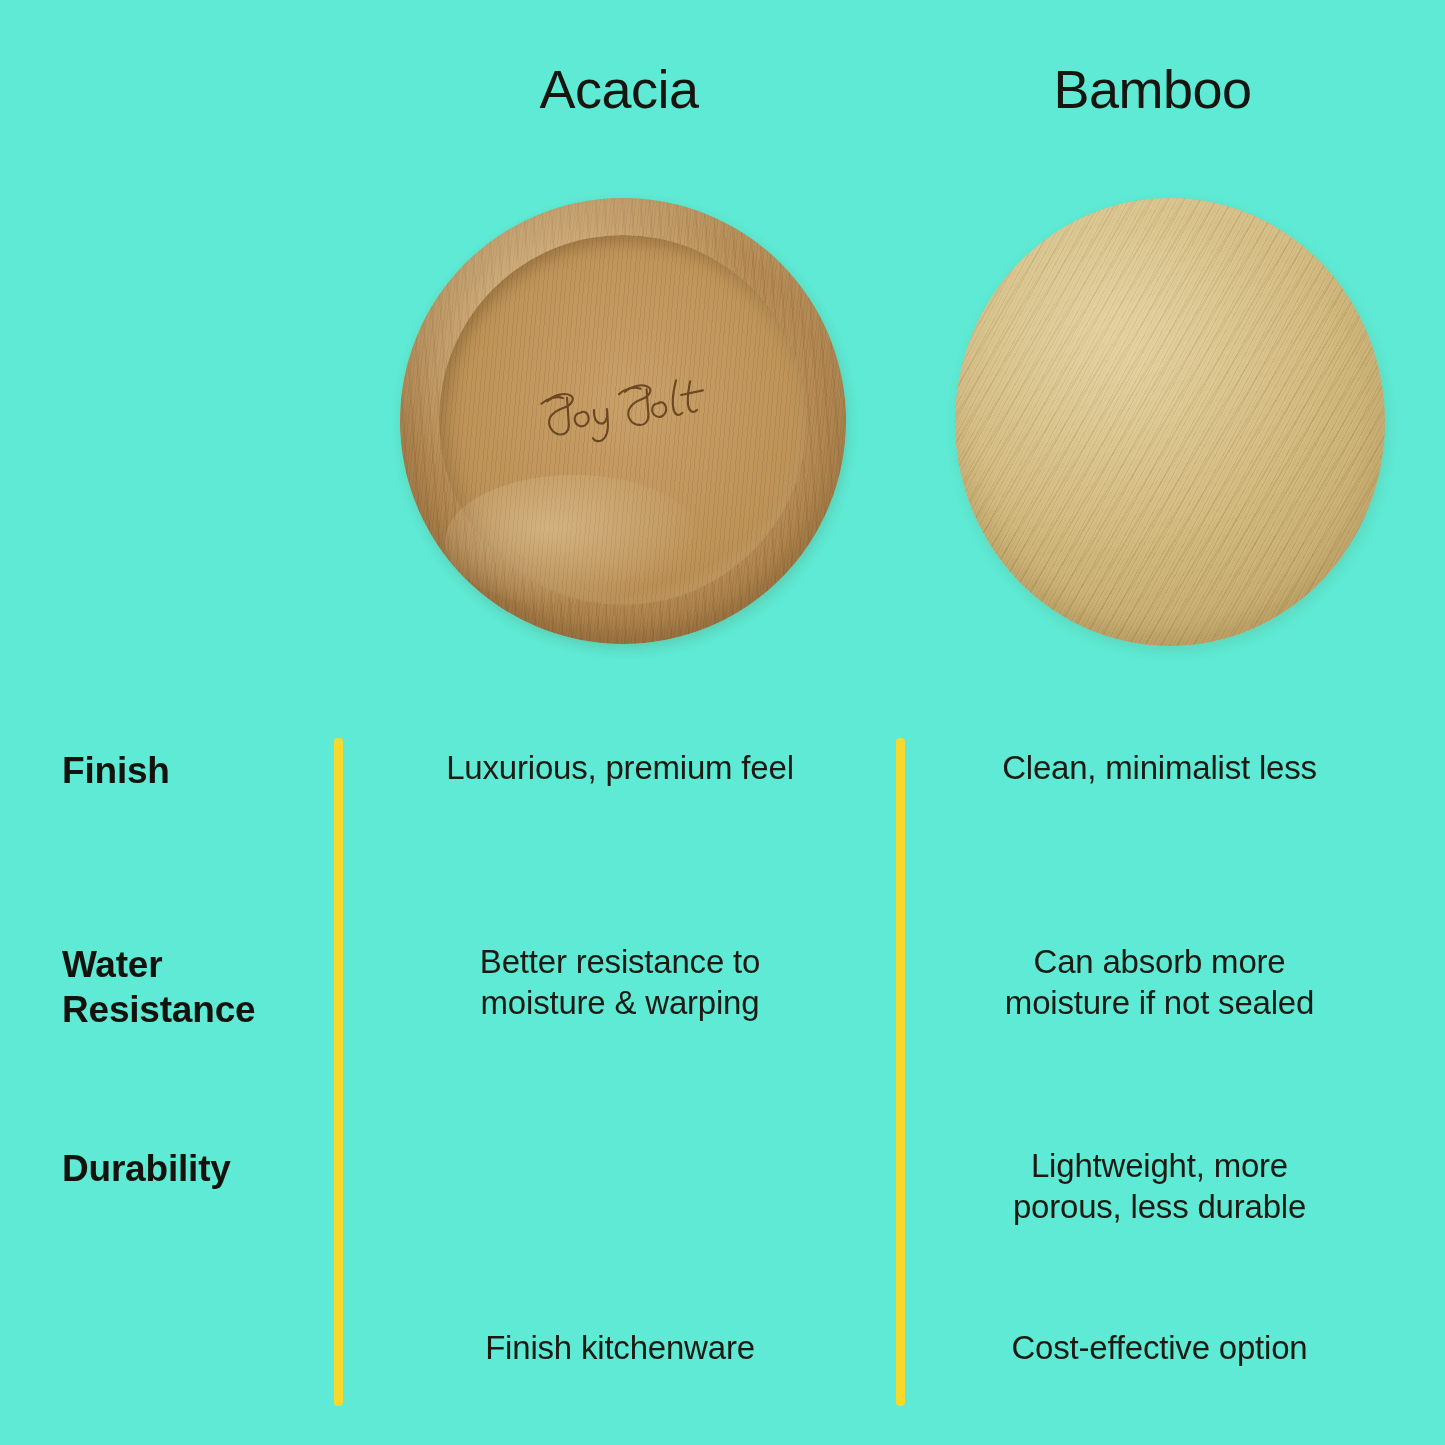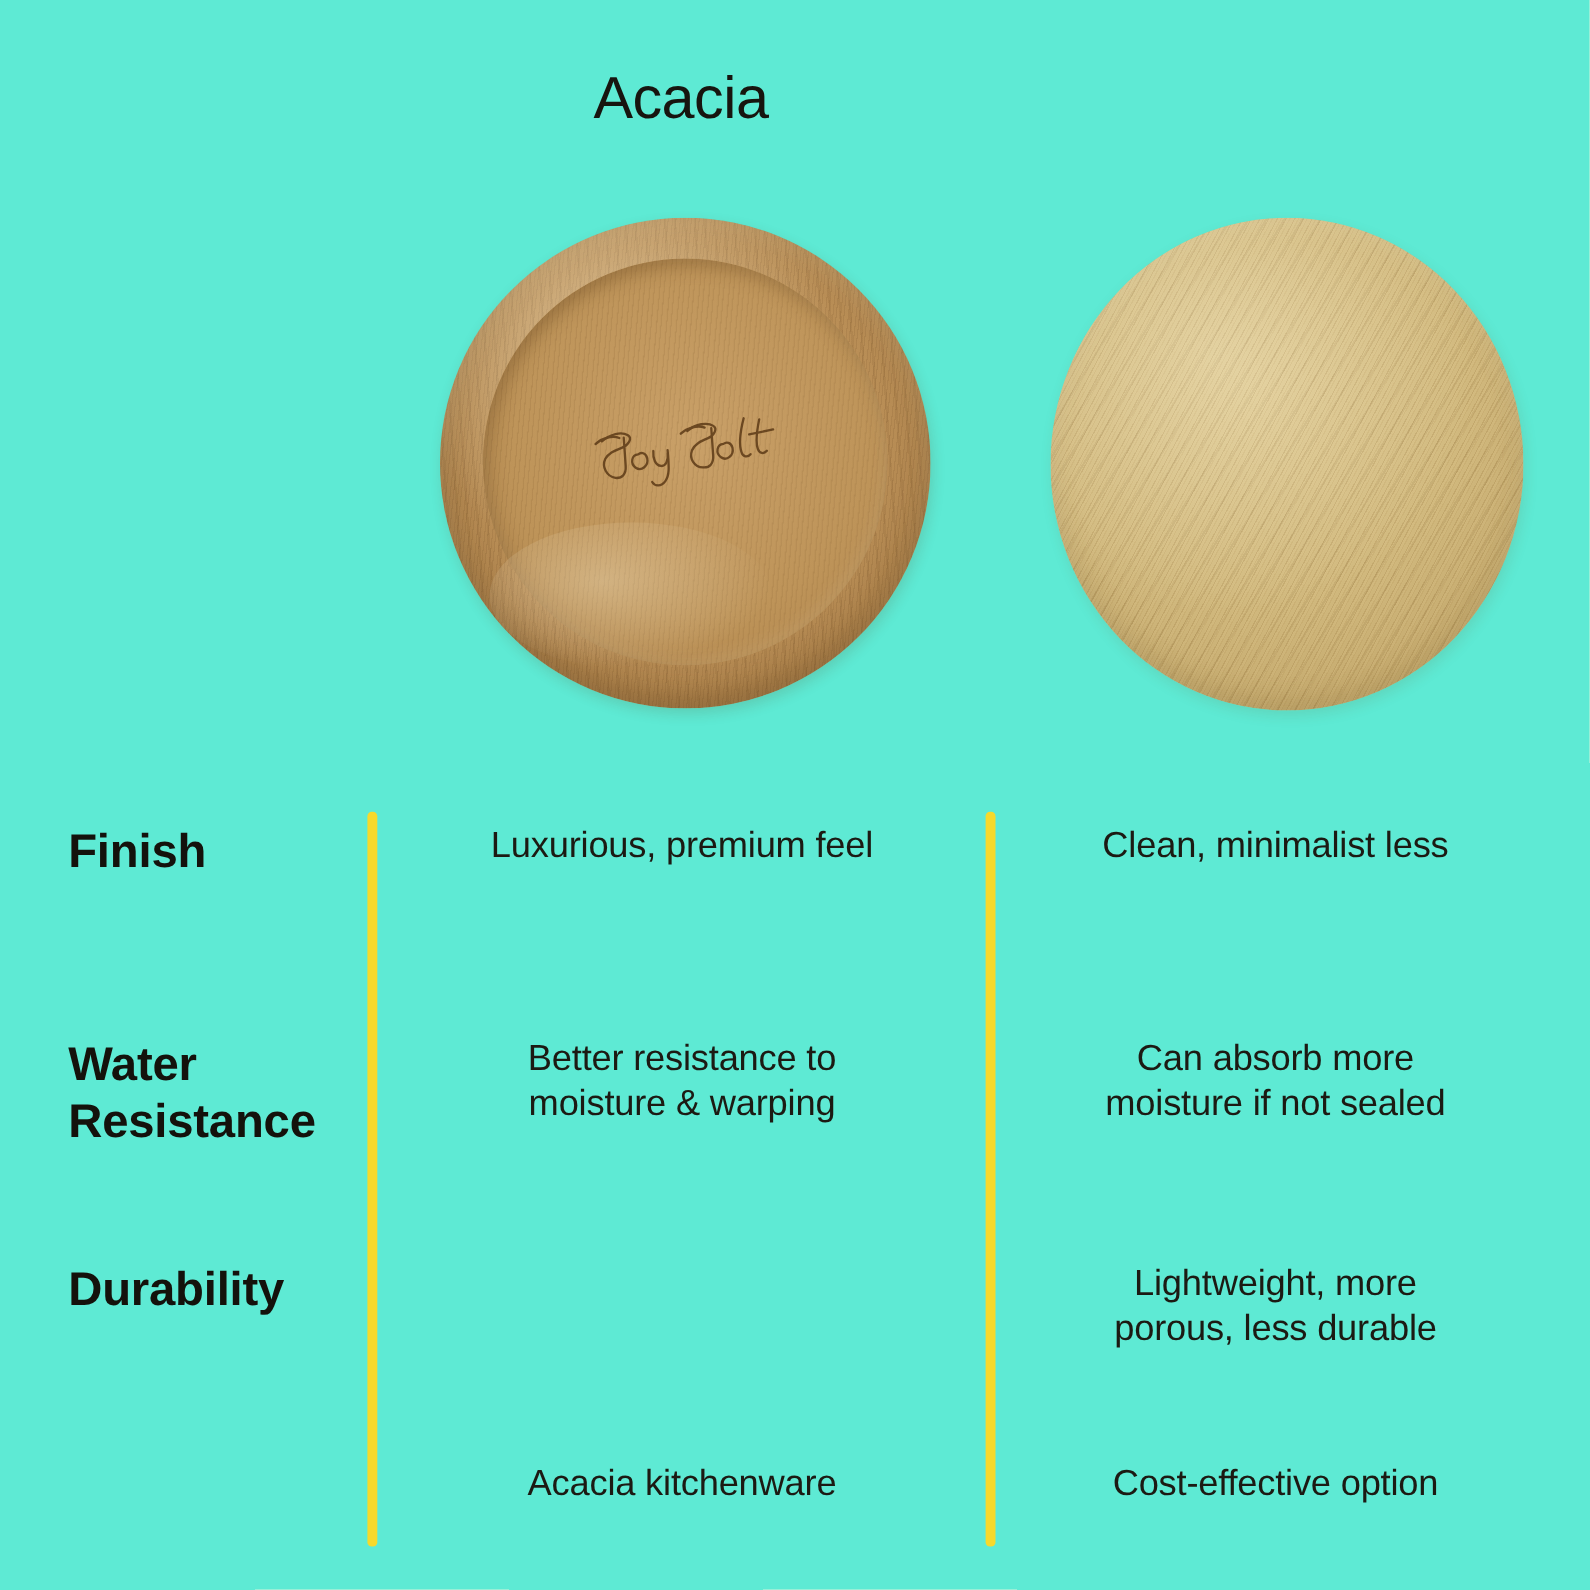--- a/index.html
+++ b/index.html
@@ -166,21 +166,21 @@
     border-radius: 4px;
   }
   #divider-1 { left: 334px; }
   #divider-2 { left: 896px; }
 
   
   .row-label {
     position: absolute;
     left: 62px;
     width: 262px;
-    font-size: 43px;
+    font-size: 37px;
     font-weight: bold;
     color: #14120C;
     line-height: 1.22;
     letter-spacing: -0.2px;
   }
   .cell {
     position: absolute;
     font-size: 33px;
     font-weight: 400;
     color: #1C1A13;
@@ -207,20 +207,21 @@
   #label-3 { top: 1328px; }
   #acacia-3 { top: 1328px; }
   #bamboo-3 { top: 1328px; }
 </style>
 </head>
 <body>
 
 <div class="canvas">
 
   <div class="col-header" id="hdr-acacia">Acacia</div>
+  <div class="col-header" id="hdr-bamboo">Bamboo</div>
 
   <div class="plate-wrap" id="acacia-plate">
     <div id="acacia-logo">
       <svg viewBox="0 0 190 76" xmlns="http://www.w3.org/2000/svg">
         <g fill="none" stroke="#5C3A17" stroke-width="2.1" stroke-linecap="round" stroke-linejoin="round" opacity="0.85">
 
           <path d="M20 24 C28 18, 38 16, 44 20 C48 23, 44 29, 38 31 C32 33, 26 34, 22 40
                    C18 47, 22 56, 30 58 C36 59, 40 55, 40 48 L40 22"></path>
           <path d="M14 26 C20 21, 30 19, 36 22"></path>
 
@@ -257,16 +258,16 @@
 Resistance</div>
   <div class="cell cell-acacia" id="acacia-1" style="white-space: pre-line;">Better resistance to
 moisture &amp; warping</div>
   <div class="cell cell-bamboo" id="bamboo-1" style="white-space: pre-line;">Can absorb more
 moisture if not sealed</div>
 
   <div class="row-label" id="label-2">Durability</div>
   <div class="cell cell-bamboo" id="bamboo-2" style="white-space: pre-line;">Lightweight, more
 porous, less durable</div>
 
-  <div class="cell cell-acacia" id="acacia-3">Acacia kitchenware</div>
+  <div class="cell cell-acacia" id="acacia-3">Finish kitchenware</div>
   <div class="cell cell-bamboo" id="bamboo-3">Cost-effective option</div>
 
 </div>
 
 </body></html>

